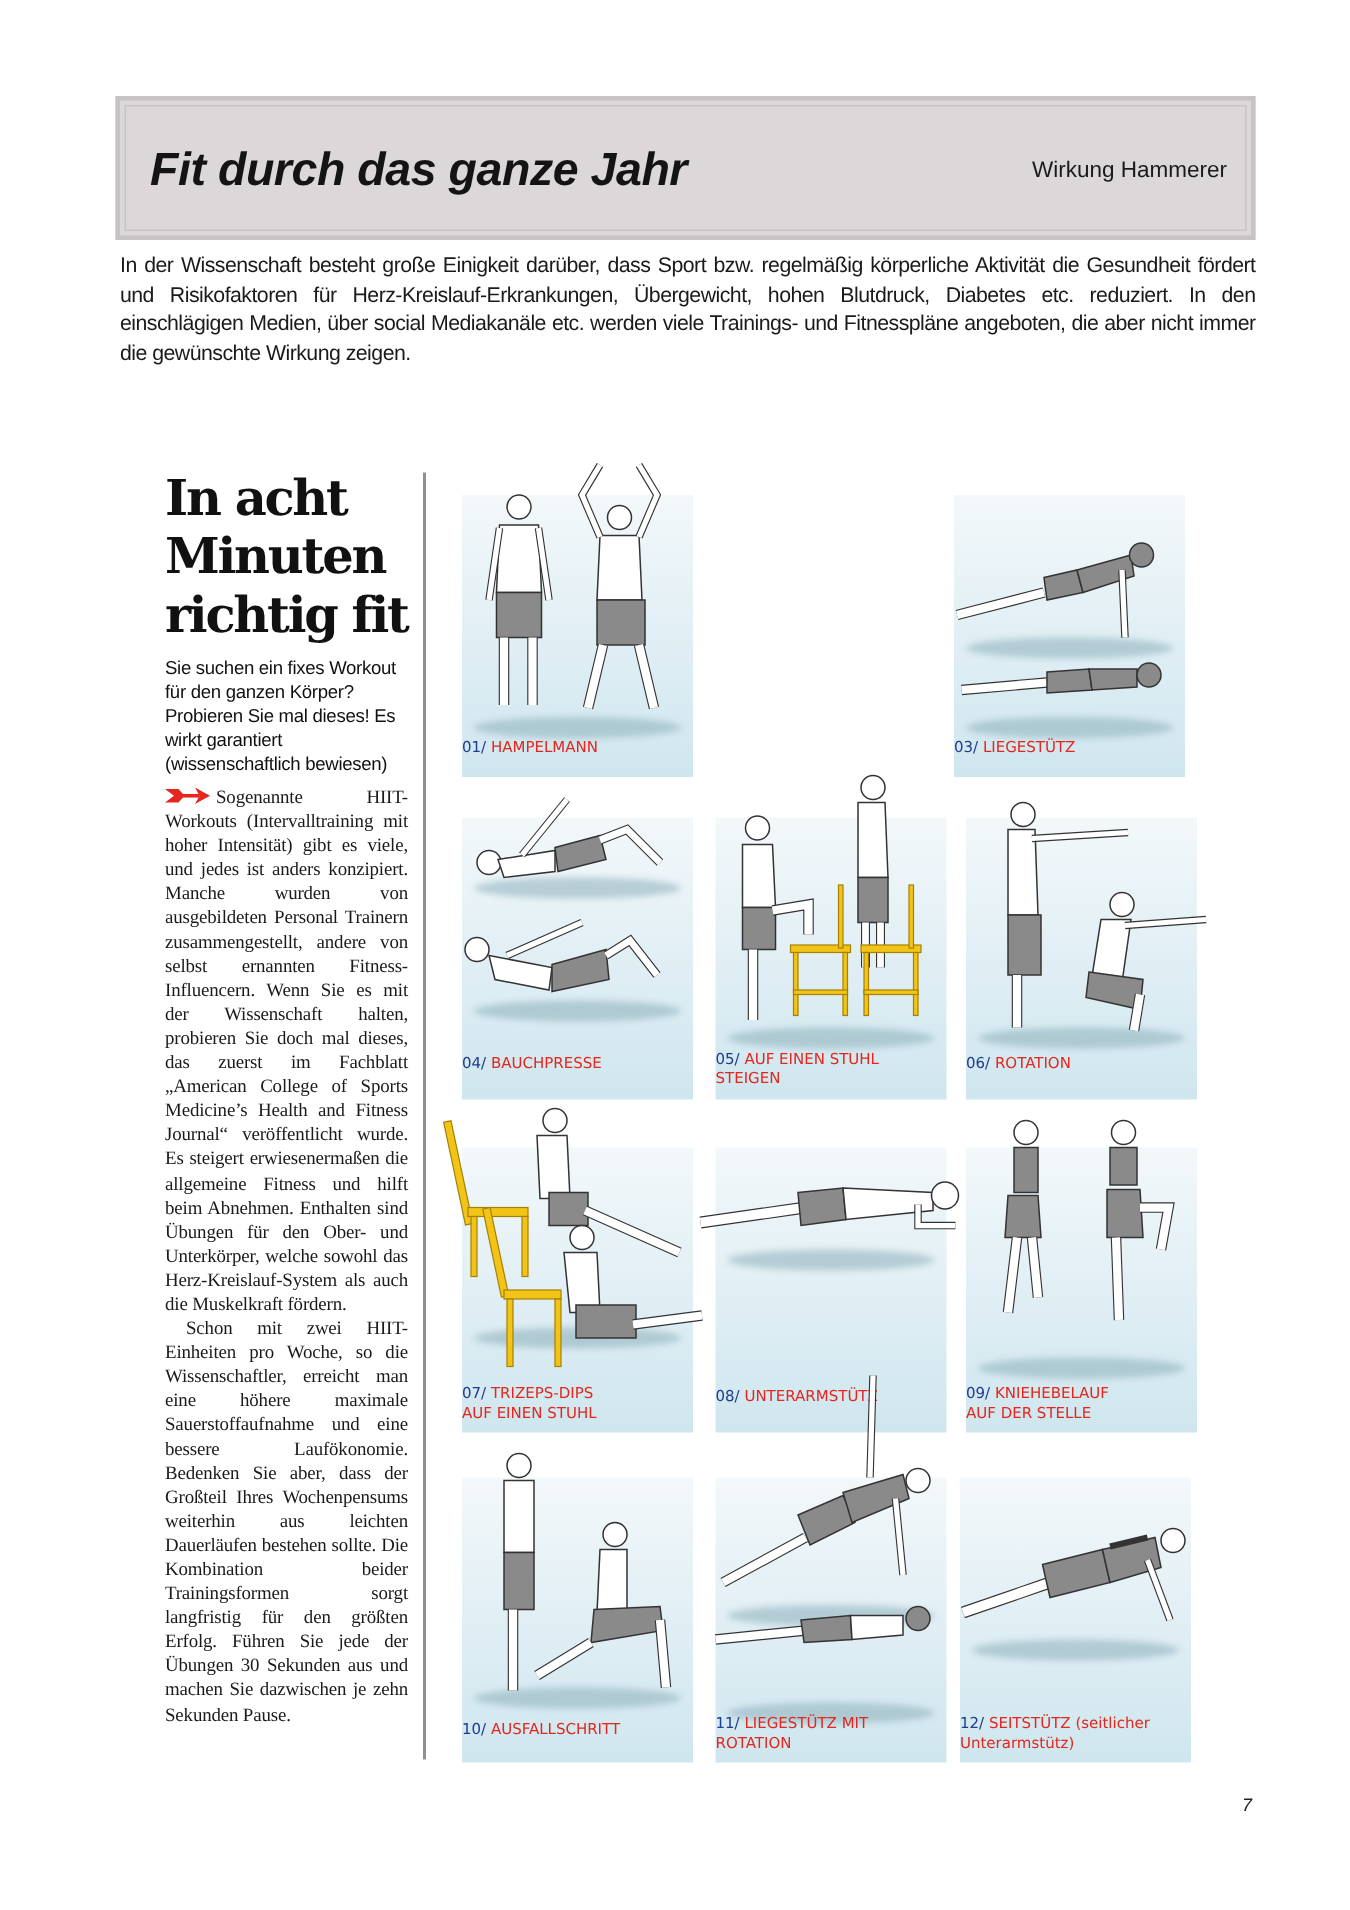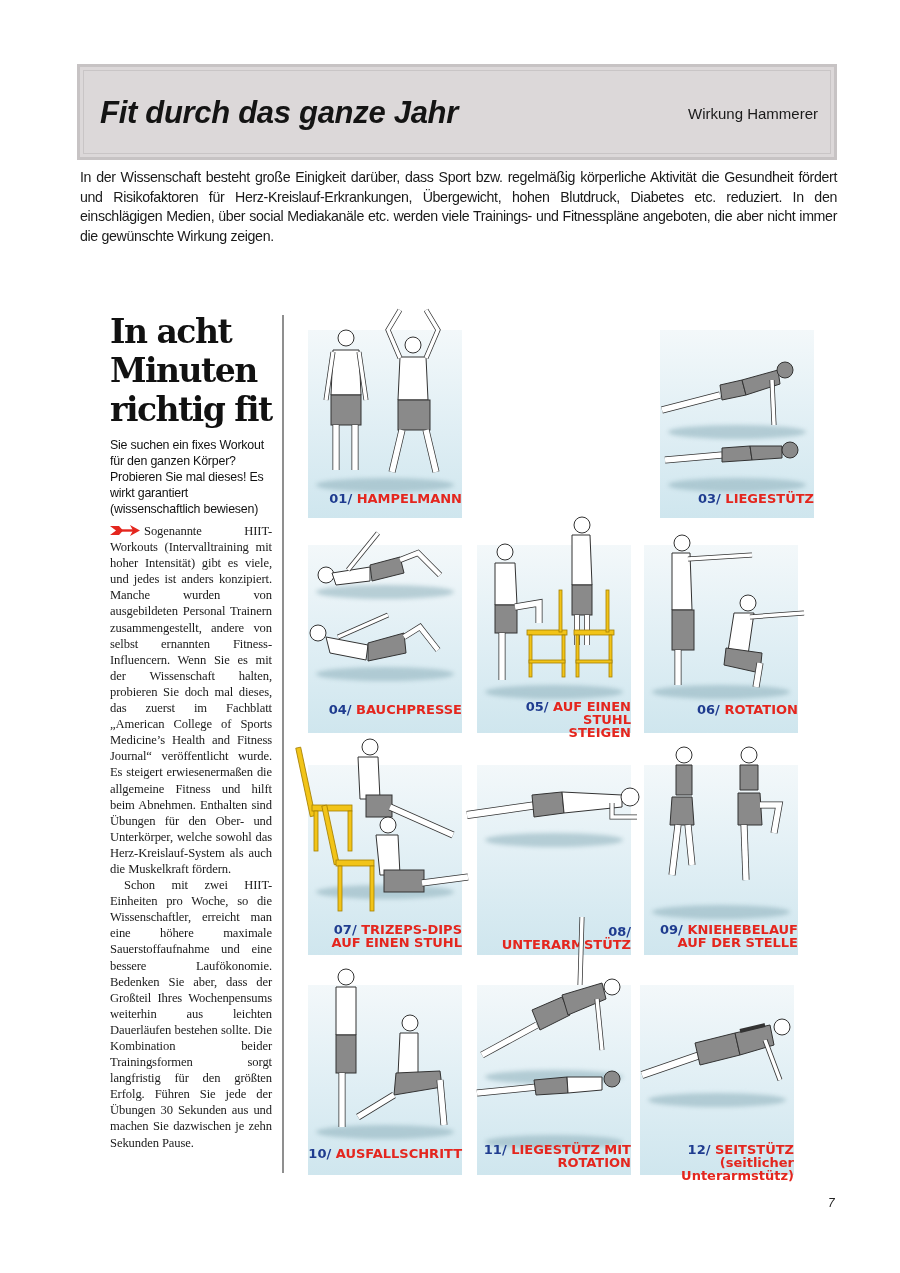--- a/index.html
+++ b/index.html
@@ -52,22 +52,22 @@
     .grid { position: absolute; left: 308px; top: 300px; width: 490px; height: 880px; }
     .panel {
       position: absolute; width: 154px;
       background: linear-gradient(to bottom, #f3f8fa 0%, #dfeef4 55%, #cfe6ee 100%);
     }
     .panel .shadow {
       position: absolute; left: 8px; right: 8px; height: 14px; border-radius: 50%;
       background: rgba(140, 175, 185, 0.55); filter: blur(2px);
     }
     .panel .label {
-      position: absolute; left: 0; right: 0; text-align: right;
-      font-family: "DejaVu Sans", sans-serif; font-weight: bold; font-size: 13px;
+      position: absolute; left: 0; right: 0; text-align: left;
+      font-family: "DejaVu Sans", sans-serif; font-weight: normal; font-size: 10px;
       line-height: 13px; letter-spacing: 0px;
     }
     .label .num { color: #1f3c8f; }
     .label .name { color: #e4261e; }
     .panel svg.art { position: absolute; overflow: visible; }
 
     .page-number {
       position: absolute; left: 828px; top: 1196px;
       font-family: "Liberation Sans", sans-serif; font-style: italic; font-size: 12px; color: #222;
     }
@@ -120,21 +120,21 @@
         <path d="M92 58 L80 30 L92 10 M118 58 L130 30 L118 10" stroke-width="3.5" stroke="#fff" fill="none"></path>
         <rect x="90" y="100" width="32" height="30" fill="#8a8a8a"></rect>
         <path d="M94 130 L84 172 M118 130 L128 172" stroke-width="7" stroke="#333"></path>
         <path d="M94 130 L84 172 M118 130 L128 172" stroke-width="5.5" stroke="#fff"></path>
       </g>
     </svg>
     <div class="label" style="top:162px;"><span class="num">01/</span> <span class="name">HAMPELMANN</span></div>
   </div>
 
 
-  <div class="panel" style="left:352px;top:30px;height:188px;padding-left:33px;">
+  <div class="panel" style="left:328px;top:30px;height:188px;padding-left:33px;">
     <div class="shadow" style="top:95px;"></div>
     <div class="shadow" style="top:148px;"></div>
     <svg class="art" style="left:0;top:-30px;" width="154" height="185" viewBox="0 0 154 185">
       <g stroke="#333" stroke-width="1">
         <path d="M2 110 L60 95" stroke-width="7" stroke="#333"></path>
           <path d="M2 110 L60 95" stroke-width="5.5" stroke="#fff"></path>
         <path d="M60 85 L82 80 L86 95 L62 100 Z" fill="#8a8a8a"></path>
         <path d="M82 80 L118 70 L120 84 L86 95 Z" fill="#8a8a8a"></path>
         <circle cx="125" cy="70" r="8" fill="#8a8a8a"></circle>
         <path d="M112 80 L114 125" stroke-width="5" stroke="#333"></path>

